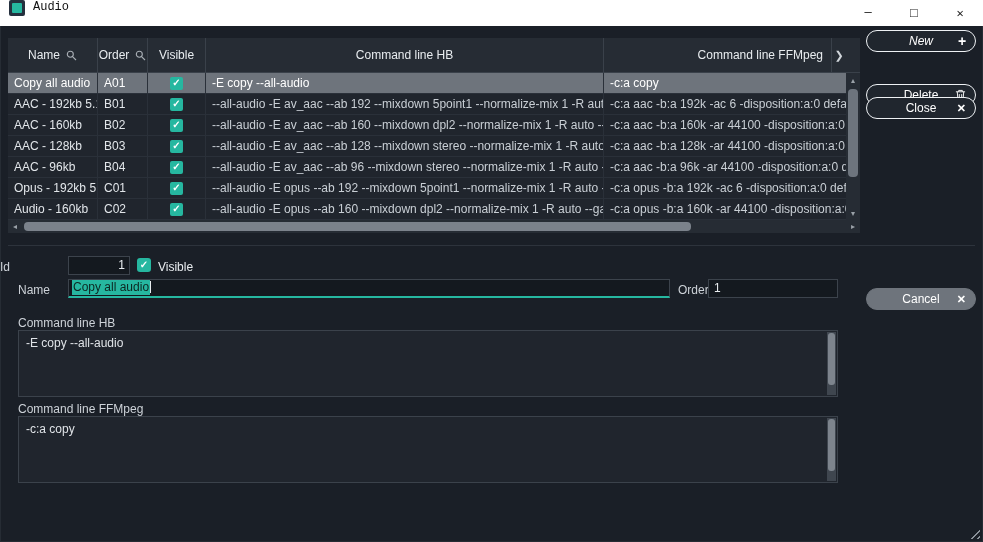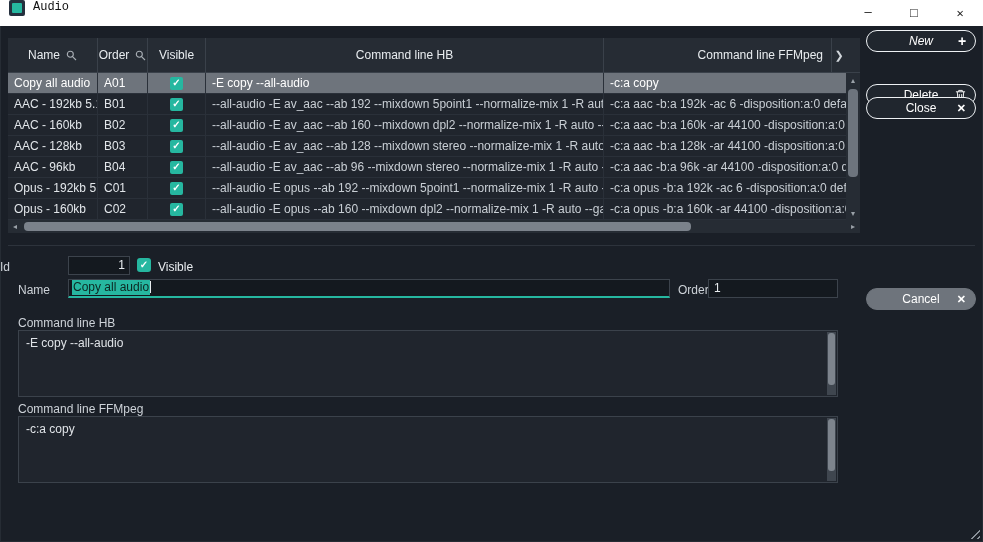--- a/index.html
+++ b/index.html
@@ -191,21 +191,21 @@
       <div class="cell c-order">C01</div>
       <div class="cell c-visible">
         <span class="gcheck">
                 <span class="tick">✓</span>
               </span>
       </div>
       <div class="cell c-hb">--all-audio  -E opus --ab 192 --mixdown 5point1  --normalize-mix 1 -R auto --gain 1</div>
       <div class="cell c-ffmpeg">-c:a opus -b:a  192k -ac 6  -disposition:a:0 default -</div>
     </div>
           <div class="grid-row">
-      <div class="cell c-name">Opus - 160kb</div>
+      <div class="cell c-name">Audio - 160kb</div>
       <div class="cell c-order">C02</div>
       <div class="cell c-visible">
         <span class="gcheck">
                 <span class="tick">✓</span>
               </span>
       </div>
       <div class="cell c-hb">--all-audio  -E opus --ab 160 --mixdown dpl2  --normalize-mix 1 -R auto --gain 1</div>
       <div class="cell c-ffmpeg">-c:a opus -b:a  160k -ar 44100  -disposition:a:0 de</div>
     </div>
         </div>

